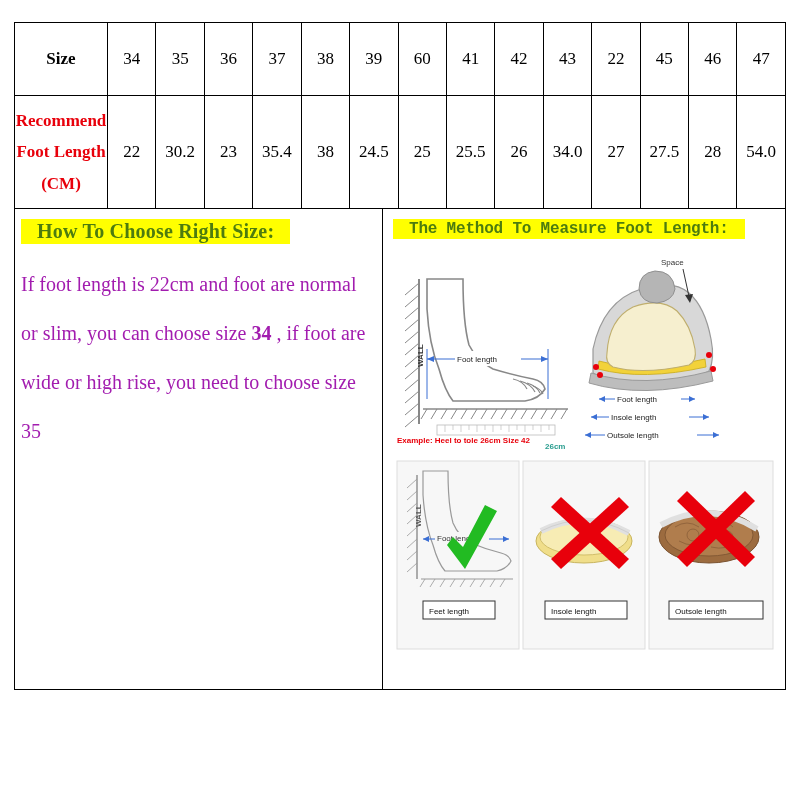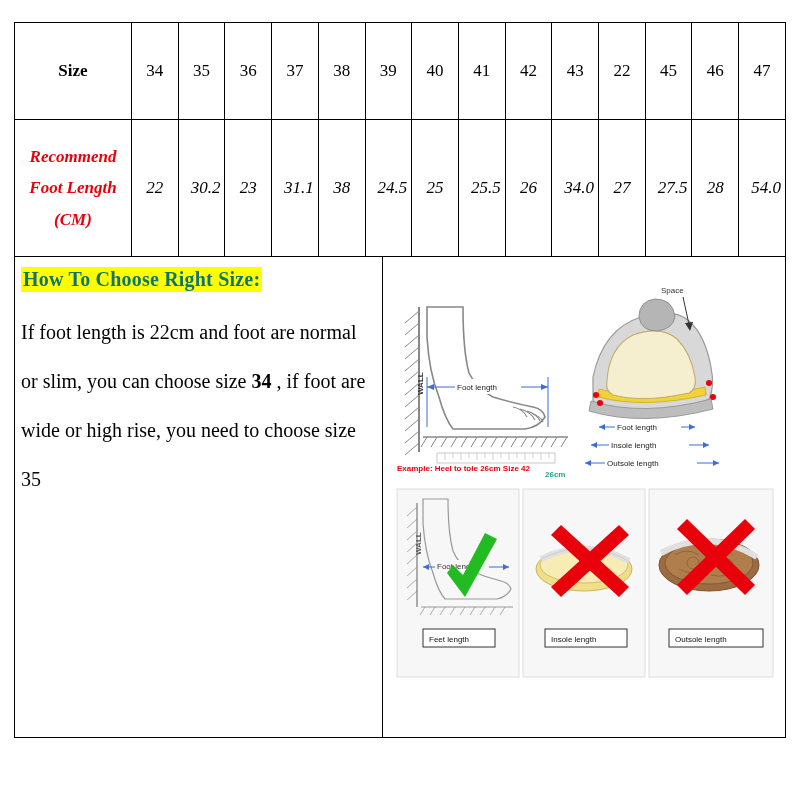--- a/index.html
+++ b/index.html
@@ -28,36 +28,36 @@
     width: 772px;
     table-layout: fixed;
   }
   table.size-table td {
     border: 1px solid #000;
     text-align: center;
     vertical-align: middle;
     font-family: "Liberation Serif", serif;
     font-size: 17px;
     height: 80px;
-    padding: 12px;
+    padding: 0;
   }
   td.head-label {
     width: 92px;
     font-weight: bold;
     font-size: 16px;
   }
   td.head-label-red {
     width: 92px;
     color: #e8000b;
     font-weight: bold;
     font-size: 14px;
     line-height: 1.85;
   }
   tr.row-size td { height: 72px; }
-  tr.row-len td { height: 112px; font-style: italic; }
+  tr.row-len td { height: 112px; }
   td.sz { font-size: 17px; }
   td.len { font-size: 17px; }
 
   
   .lower {
     display: flex;
     width: 772px;
     border: 1px solid #000;
     border-top: none;
     box-sizing: border-box;
@@ -70,38 +70,38 @@
     padding: 10px 8px 8px 6px;
   }
   .lower-right {
     flex: 1;
     box-sizing: border-box;
     padding: 10px 8px 8px 10px;
   }
   .hl {
     display: inline-block;
     background: #ffff00;
-    color: #0f766e;
+    color: #4d7c0f;
     font-weight: bold;
-    padding: 1px 2px;
+    padding: 1px 16px;
   }
   .title-left {
     font-size: 20px;
     letter-spacing: .2px;
   }
   .title-right {
     font-size: 16px;
     font-family: "Liberation Mono", monospace;
     letter-spacing: -0.2px;
   }
   .body-text {
     margin-top: 16px;
     font-size: 20px;
     line-height: 2.45;
-    color: #000000;
+    color: #a21caf;
   }
   .body-text b { font-weight: bold; }
 
   
   .ill {
     margin-top: 10px;
     position: relative;
     width: 384px;
     height: 415px;
   }
@@ -117,39 +117,39 @@
   <table class="size-table">
     <tbody>
       <tr class="row-size">
         <td class="head-label">Size</td>
         <td class="sz">34</td>
         <td class="sz">35</td>
         <td class="sz">36</td>
         <td class="sz">37</td>
         <td class="sz">38</td>
         <td class="sz">39</td>
-        <td class="sz">40</td>
+        <td class="sz">60</td>
         <td class="sz">41</td>
         <td class="sz">42</td>
         <td class="sz">43</td>
         <td class="sz">22</td>
         <td class="sz">45</td>
         <td class="sz">46</td>
         <td class="sz">47</td>
       </tr>
       <tr class="row-len">
         <td class="head-label-red">
           <div>Recommend</div>
           <div>Foot Length</div>
           <div>(CM)</div>
         </td>
         <td class="len">22</td>
         <td class="len">30.2</td>
         <td class="len">23</td>
-        <td class="len">31.1</td>
+        <td class="len">35.4</td>
         <td class="len">38</td>
         <td class="len">24.5</td>
         <td class="len">25</td>
         <td class="len">25.5</td>
         <td class="len">26</td>
         <td class="len">34.0</td>
         <td class="len">27</td>
         <td class="len">27.5</td>
         <td class="len">28</td>
         <td class="len">54.0</td>
@@ -160,20 +160,21 @@
   <div class="lower">
 
     <div class="lower-left">
       <span class="hl title-left">How To Choose Right Size:</span>
       <div class="body-text">
         <span>If foot length is 22cm and foot are normal or slim, you can choose size </span><b>34</b><span> , if foot are wide or high rise, you need to choose size </span><span>35</span>
       </div>
     </div>
 
     <div class="lower-right">
+      <span class="hl title-right">The Method To Measure Foot Length:</span>
 
       <div class="ill">
         <svg width="384" height="415" viewBox="0 0 384 415" xmlns="http://www.w3.org/2000/svg">
 
           <g>
 
             <line x1="26" y1="30" x2="26" y2="175" stroke="#888" stroke-width="2"></line>
             <g stroke="#888" stroke-width="1">
               <line x1="26" y1="34" x2="12" y2="46"></line>
               <line x1="26" y1="46" x2="12" y2="58"></line>

